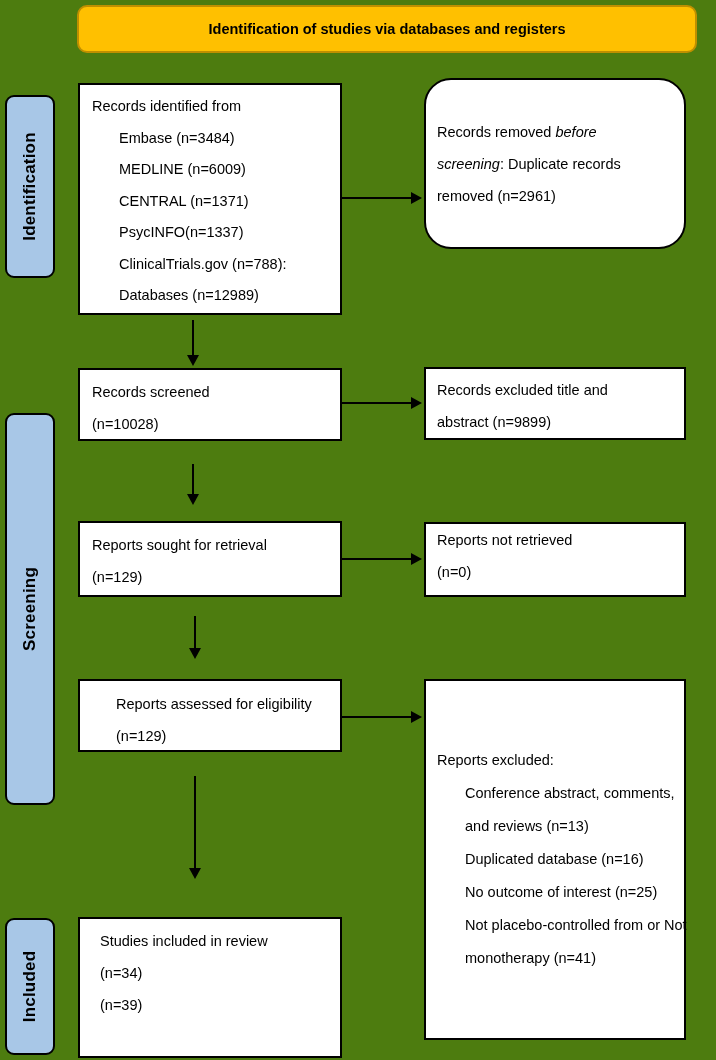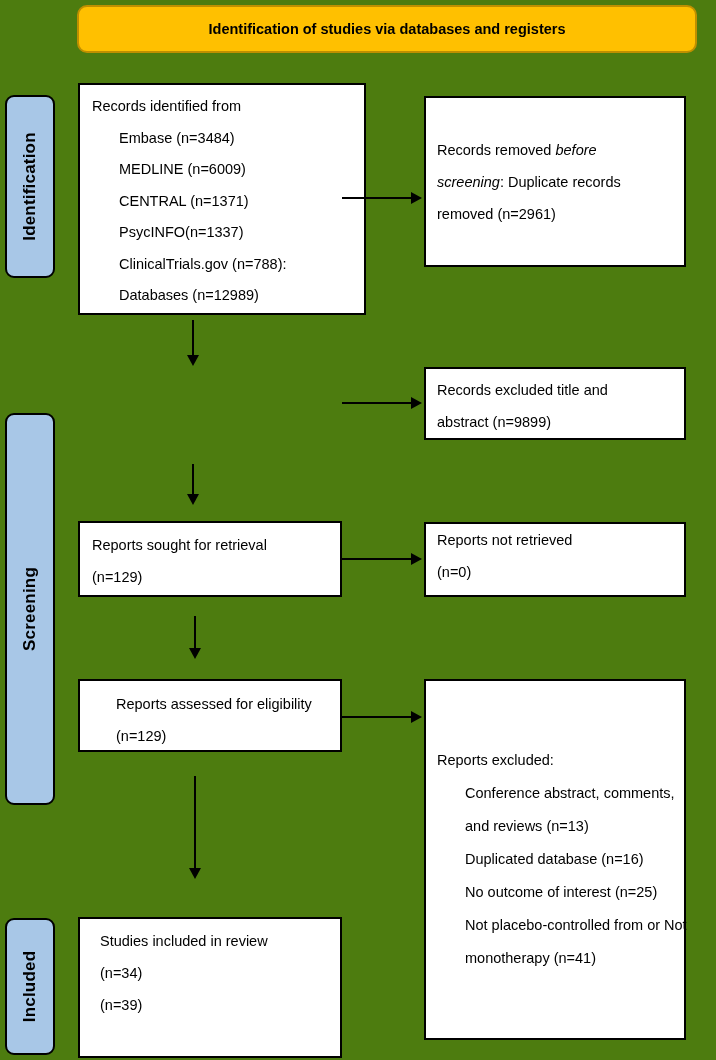--- a/index.html
+++ b/index.html
@@ -70,36 +70,40 @@
   <div class="stage" style="top:95px; height:183px;">
     <div class="stage-inner" style="width:179px; transform:rotate(-90deg) translateX(-179px);">Identification</div>
   </div>
   <div class="stage" style="top:413px; height:392px;">
     <div class="stage-inner" style="width:388px; transform:rotate(-90deg) translateX(-388px);">Screening</div>
   </div>
   <div class="stage" style="top:918px; height:137px;">
     <div class="stage-inner" style="width:133px; transform:rotate(-90deg) translateX(-133px);">Included</div>
   </div>
 
-  <div class="box pad-l tight" style="left:78px; top:83px; width:288px; height:232px;">
+  <div class="box pad-l tight" style="left:78px; top:83px; width:264px; height:232px;">
     <div class="line">Records identified from</div>
     <div class="line ind">Embase (n=3484)</div>
     <div class="line ind">MEDLINE (n=6009)</div>
     <div class="line ind">CENTRAL (n=1371)</div>
     <div class="line ind">PsycINFO(n=1337)</div>
     <div class="line ind">ClinicalTrials.gov (n=788):</div>
     <div class="line ind">Databases (n=12989)</div>
   </div>
 
-  <div class="box pad-r vcenter" style="left:424px; top:96px; width:262px; height:171px;">
+  <div class="box pad-r vcenter" style="left:424px; top:78px; width:262px; height:171px;border-radius:27px;">
     <div class="line"><span>Records removed </span><i>before</i></div>
     <div class="line"><i>screening</i><span>: Duplicate records</span></div>
     <div class="line">removed (n=2961)</div>
   </div>
 
+  <div class="box pad-l" style="left:78px; top:368px; width:264px; height:73px;">
+    <div class="line">Records screened</div>
+    <div class="line">(n=10028)</div>
+  </div>
 
   <div class="box pad-r" style="left:424px; top:367px; width:262px; height:73px; padding-top:5px;">
     <div class="line">Records excluded title and</div>
     <div class="line">abstract (n=9899)</div>
   </div>
 
   <div class="box pad-l" style="left:78px; top:521px; width:264px; height:76px; ">
     <div class="line">Reports sought for retrieval</div>
     <div class="line">(n=129)</div>
   </div>

